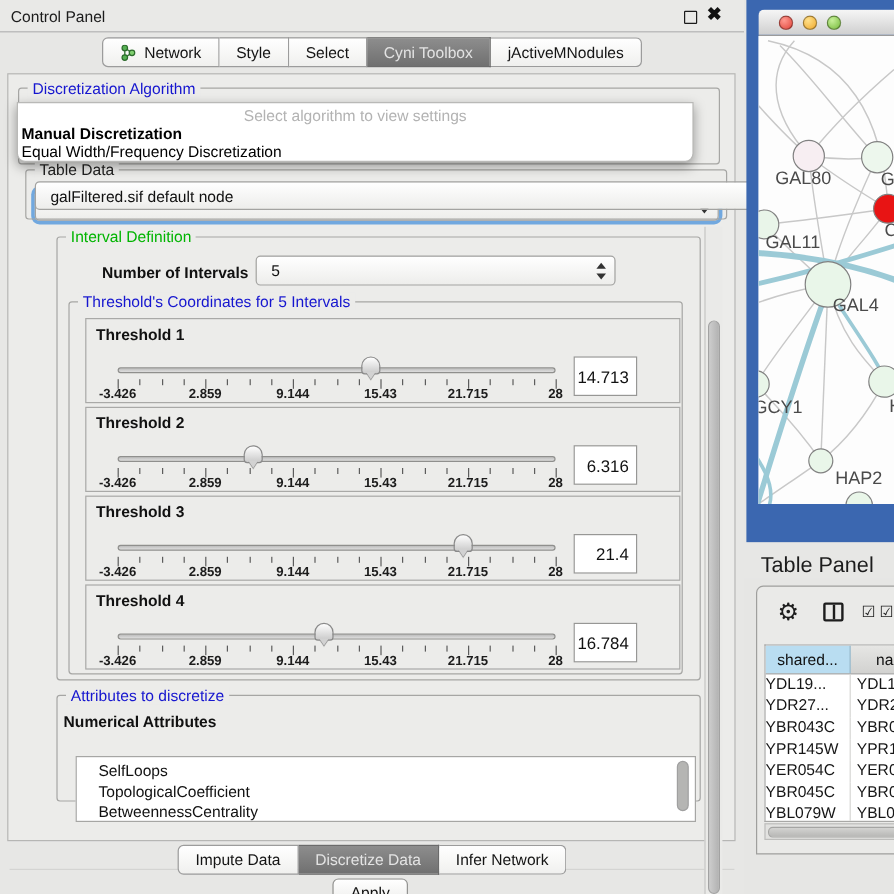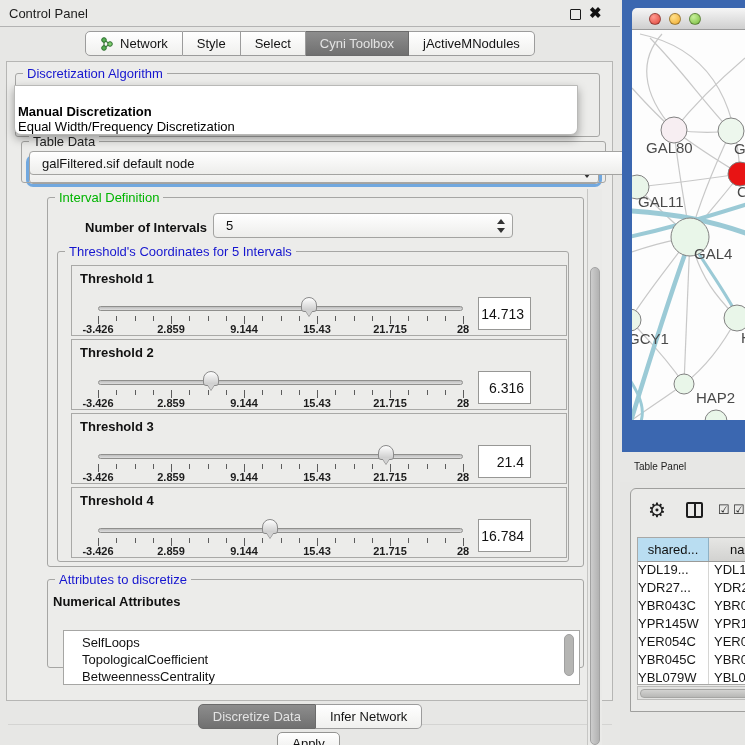--- a/index.html
+++ b/index.html
@@ -71,21 +71,21 @@
   
   #net-window { position:absolute; left:622px; top:0; width:123px; height:452px; background:#3b67b0; }
   #mac-bar { position:absolute; left:10px; top:8px; width:113px; height:22px; background:linear-gradient(#f6f6f6,#cfcfcf); border-bottom:1px solid #9a9a9a; border-radius:5px 0 0 0; }
   .light { position:absolute; top:5px; width:12px; height:12px; border-radius:50%; border:1px solid rgba(0,0,0,.35); }
   #light-close { left:17px; background:radial-gradient(circle at 35% 30%, #ff9a90, #e0443a); }
   #light-min  { left:37px; background:radial-gradient(circle at 35% 30%, #ffe08a, #efaa2e); }
   #light-zoom { left:57px; background:radial-gradient(circle at 35% 30%, #c7f09a, #77bb3c); }
   #net-canvas { position:absolute; left:10px; top:30px; width:113px; height:390px; background:#fdfdfd; overflow:hidden; }
 
   #tp-titlebar { position:absolute; left:620px; top:452px; width:125px; height:30px; background:#e7e7e5; }
-  #tp-title { position:absolute; left:14px; top:9px; font-size:10px; color:#1c1c1c; white-space:nowrap; }
+  #tp-title { position:absolute; left:14px; top:9px; font-size:18px; color:#1c1c1c; white-space:nowrap; }
   #table-window { position:absolute; left:630px; top:488px; width:130px; height:224px; background:#eaeae8; border:1px solid #9f9f9d; border-radius:6px 0 0 0; }
   #tp-toolbar { position:absolute; left:0; top:0; width:100%; height:46px; }
   #gear-ic { position:absolute; left:17px; top:9px; font-size:20px; color:#1d1d1d; }
   #cols-ic { position:absolute; left:55px; top:13px; width:17px; height:16px; border:2px solid #1d1d1d; border-radius:2px; }
   #cols-ic::after { content:""; position:absolute; left:5.5px; top:0; width:2px; height:12px; background:#1d1d1d; }
   .check-ic { position:absolute; top:13px; font-size:13px; color:#1d1d1d; }
   #check1 { left:87px; } #check2 { left:102px; }
   #tp-table { position:absolute; left:6px; top:48px; width:124px; height:148px; background:#fff; border:1px solid #a8a8a6; border-right:none; overflow:hidden; }
   .th-row { display:flex; height:24px; border-bottom:1px solid #9a9a98; }
   .th-cell { font-size:13px; color:#111; display:flex; align-items:center; }
@@ -323,26 +323,30 @@
       </div>
 
       <div id="apply-sep"></div>
       <div id="apply-btn">Apply</div>
 
       <div id="v-scrollbar">
         <div id="v-thumb"></div>
       </div>
 
       <div id="algo-popup" style="left:7px;top:23px;">
+        <div id="popup-hint">Select algorithm to view settings</div>
         <div id="popup-opt-0" class="popup-opt">Manual Discretization</div>
         <div id="popup-opt-1" class="popup-opt">Equal Width/Frequency Discretization</div>
       </div>
     </div>
 
     <div id="bottom-tabs" class="segrow">
+      <div class="seg">
+          <span>Impute Data</span>
+        </div>
       <div class="seg sel">
           <span>Discretize Data</span>
         </div>
       <div class="seg">
           <span>Infer Network</span>
         </div>
     </div>
   </div>
 
   <div id="net-window">

